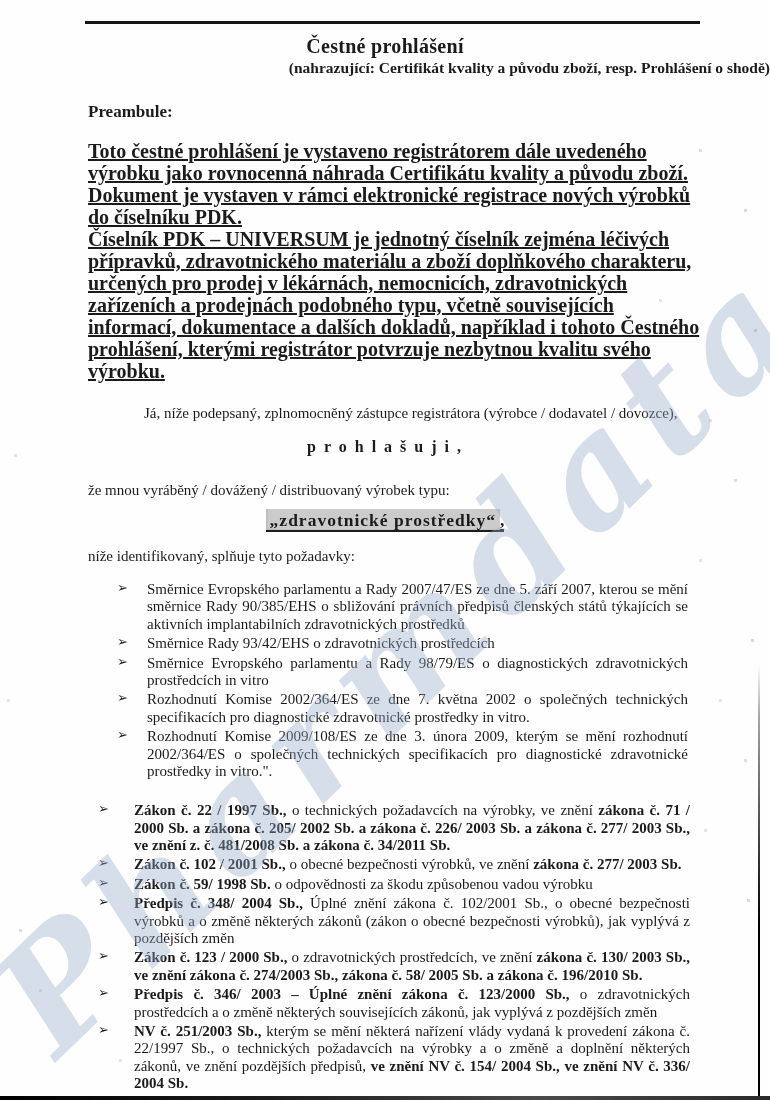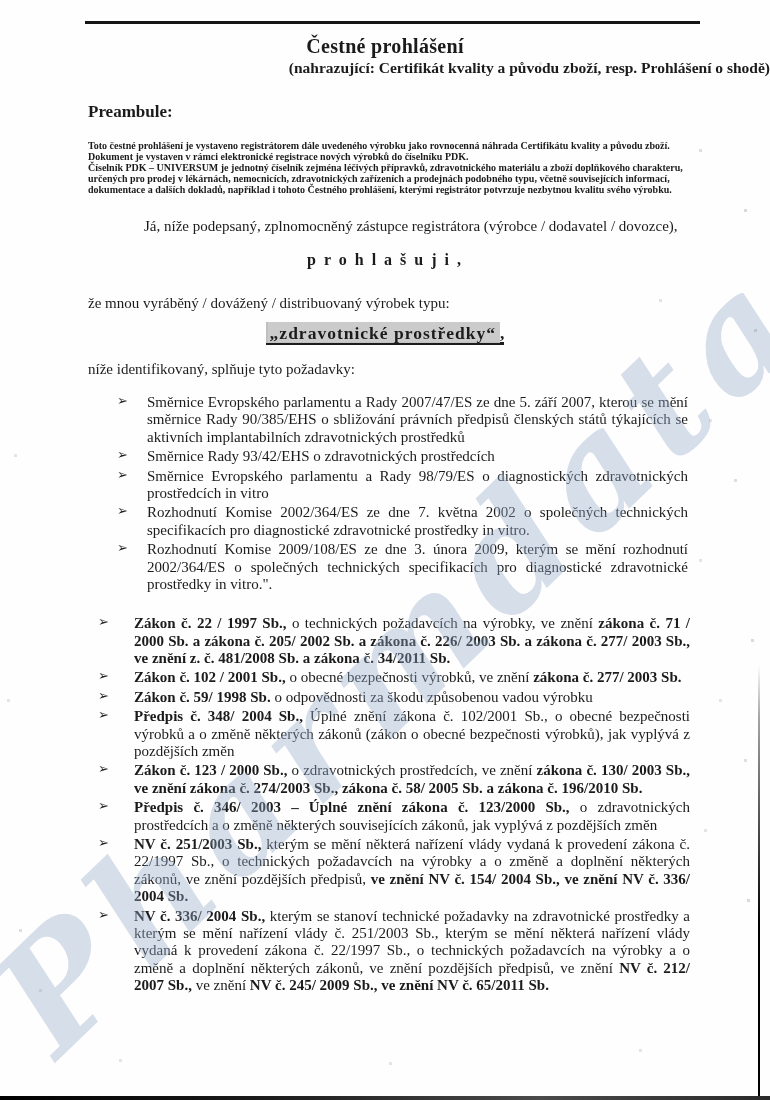--- a/index.html
+++ b/index.html
@@ -35,21 +35,21 @@
     font-style:italic; font-weight:bold;
     font-size:150px; letter-spacing:14px; white-space:nowrap;
     opacity:.38; z-index:5; pointer-events:none;
   }
   .content{position:relative;z-index:2;}
   .doc-code{margin:26px 70px 0 0;text-align:right;font-style:italic;font-size:15.5px;}
   .header-rule{margin:21px 70px 0 85px;border:0;border-top:3px solid #151515;height:0;}
   .doc-title{margin-top:11px;text-align:center;font-weight:bold;font-size:20px;letter-spacing:.3px;}
   .doc-subtitle{margin-top:1px;text-align:right;font-weight:bold;font-size:15.5px;}
   .preambule-h{margin:25px 74px 18px 88px;font-weight:bold;font-size:17px;}
-  .preambule p{margin:0 70px 0 88px;font-weight:bold;font-size:10px;line-height:1.1;}
+  .preambule p{margin:0 70px 0 88px;font-weight:bold;font-size:20px;line-height:1.1;text-decoration:underline;}
   .intro{margin:23px 74px 0 88px;text-indent:56px;}
   .declare{margin-top:16px;text-align:center;font-weight:bold;font-size:16px;letter-spacing:2px;}
   .product-intro{margin:25px 74px 0 88px;}
   .product-wrap{margin-top:11px;text-align:center;}
   .hl-underline{border-bottom:3px solid #1d1d1d;padding-bottom:0;}
   .highlight{
     font-weight:bold;font-size:17.5px;letter-spacing:1px;
     padding:1px 4px 0 4px;
     background-image:linear-gradient(90deg, rgba(0,0,0,.06) 0 2px, transparent 2px 4px),
                      linear-gradient(0deg, rgba(0,0,0,.05) 0 1px, transparent 1px 3px);

